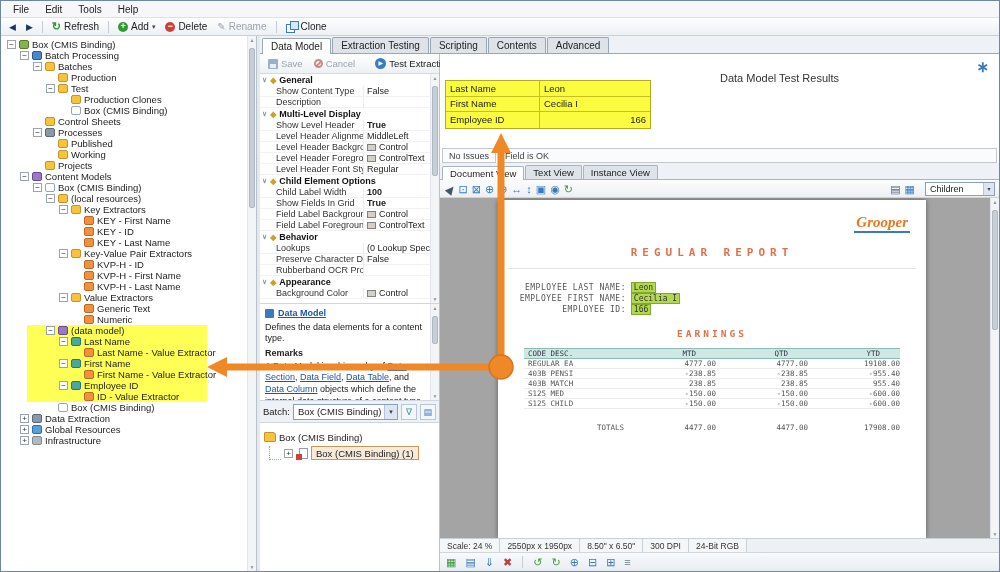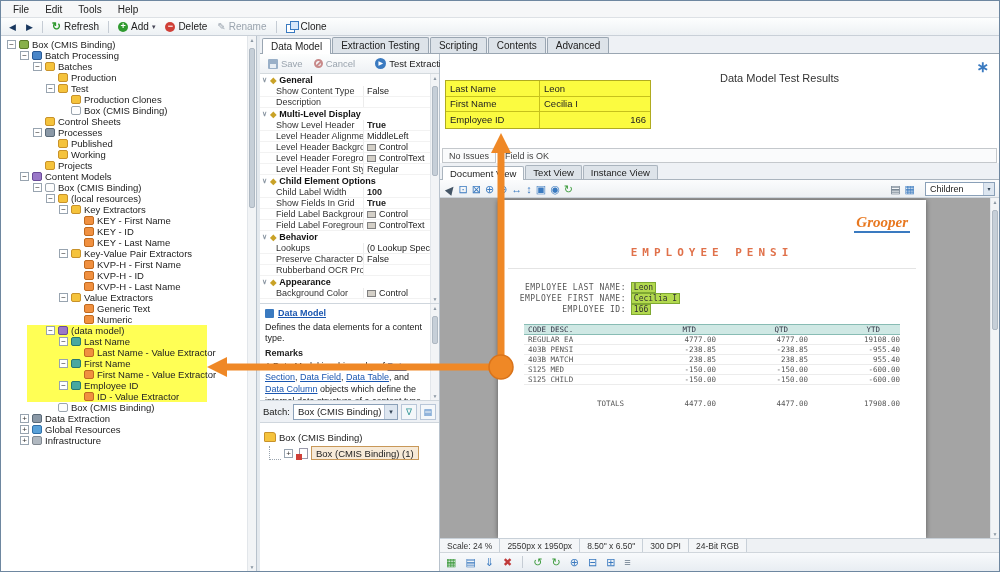--- a/index.html
+++ b/index.html
@@ -301,26 +301,26 @@
             <span class="tlabel">KEY - Last Name</span>
           </div>
           <div class="tree-row" style="padding-left:56px">
             <span class="exp">−</span>
             <span class="ticon i-folder"></span>
             <span class="tlabel">Key-Value Pair Extractors</span>
           </div>
           <div class="tree-row" style="padding-left:69px">
             <span class="exp none"></span>
             <span class="ticon i-extractor"></span>
+            <span class="tlabel">KVP-H - ID</span>
+          </div>
+          <div class="tree-row" style="padding-left:69px">
+            <span class="exp none"></span>
+            <span class="ticon i-extractor"></span>
             <span class="tlabel">KVP-H - First Name</span>
-          </div>
-          <div class="tree-row" style="padding-left:69px">
-            <span class="exp none"></span>
-            <span class="ticon i-extractor"></span>
-            <span class="tlabel">KVP-H - ID</span>
           </div>
           <div class="tree-row" style="padding-left:69px">
             <span class="exp none"></span>
             <span class="ticon i-extractor"></span>
             <span class="tlabel">KVP-H - Last Name</span>
           </div>
           <div class="tree-row" style="padding-left:56px">
             <span class="exp">−</span>
             <span class="ticon i-folder"></span>
             <span class="tlabel">Value Extractors</span>
@@ -638,27 +638,28 @@
             <span class="dt-right" style="margin-left: auto;"><span class="dt-icon" style="color:#556677;margin:0 2px">▤</span><span class="dt-icon" style="color:#3a7ac0;margin:0 2px">▦</span></span>
             <div class="children-combo" style="margin-left: 4px;">
               <span>Children</span>
               <span class="combo-arrow2">▾</span>
             </div>
           </div>
 
           <div class="doc-area">
             <div class="page">
               <div class="logo">Grooper</div>
-              <div class="doc-title">EMPLOYEE PENSI</div>
+              <div class="doc-title">REGULAR REPORT</div>
               <div class="doc-divider"></div>
               <div class="employee-fields">
                   <div class="efield"><span class="elabel">EMPLOYEE LAST NAME:</span> <span class="ehl">Leon</span></div>
                   <div class="efield"><span class="elabel">EMPLOYEE FIRST NAME:</span> <span class="ehl">Cecilia I</span></div>
                   <div class="efield"><span class="elabel">EMPLOYEE ID:</span> <span class="ehl">166</span></div>
                 </div>
+              <div class="doc-section">EARNINGS</div>
               <div class="etable">
                 <div class="ehead">
                     <div class="c0">CODE DESC.</div>
                     <div class="c1">MTD</div>
                     <div class="c1">QTD</div>
                     <div class="c1">YTD</div>
                   </div>
                 <div class="ebody">
                     <div class="erow">
                       <div class="c0">REGULAR EA</div>

